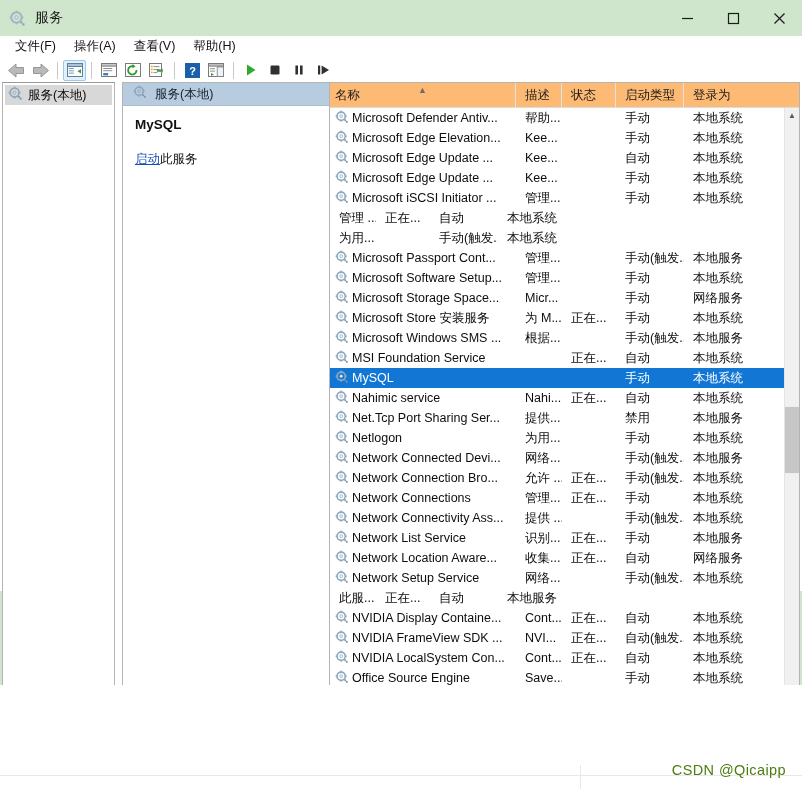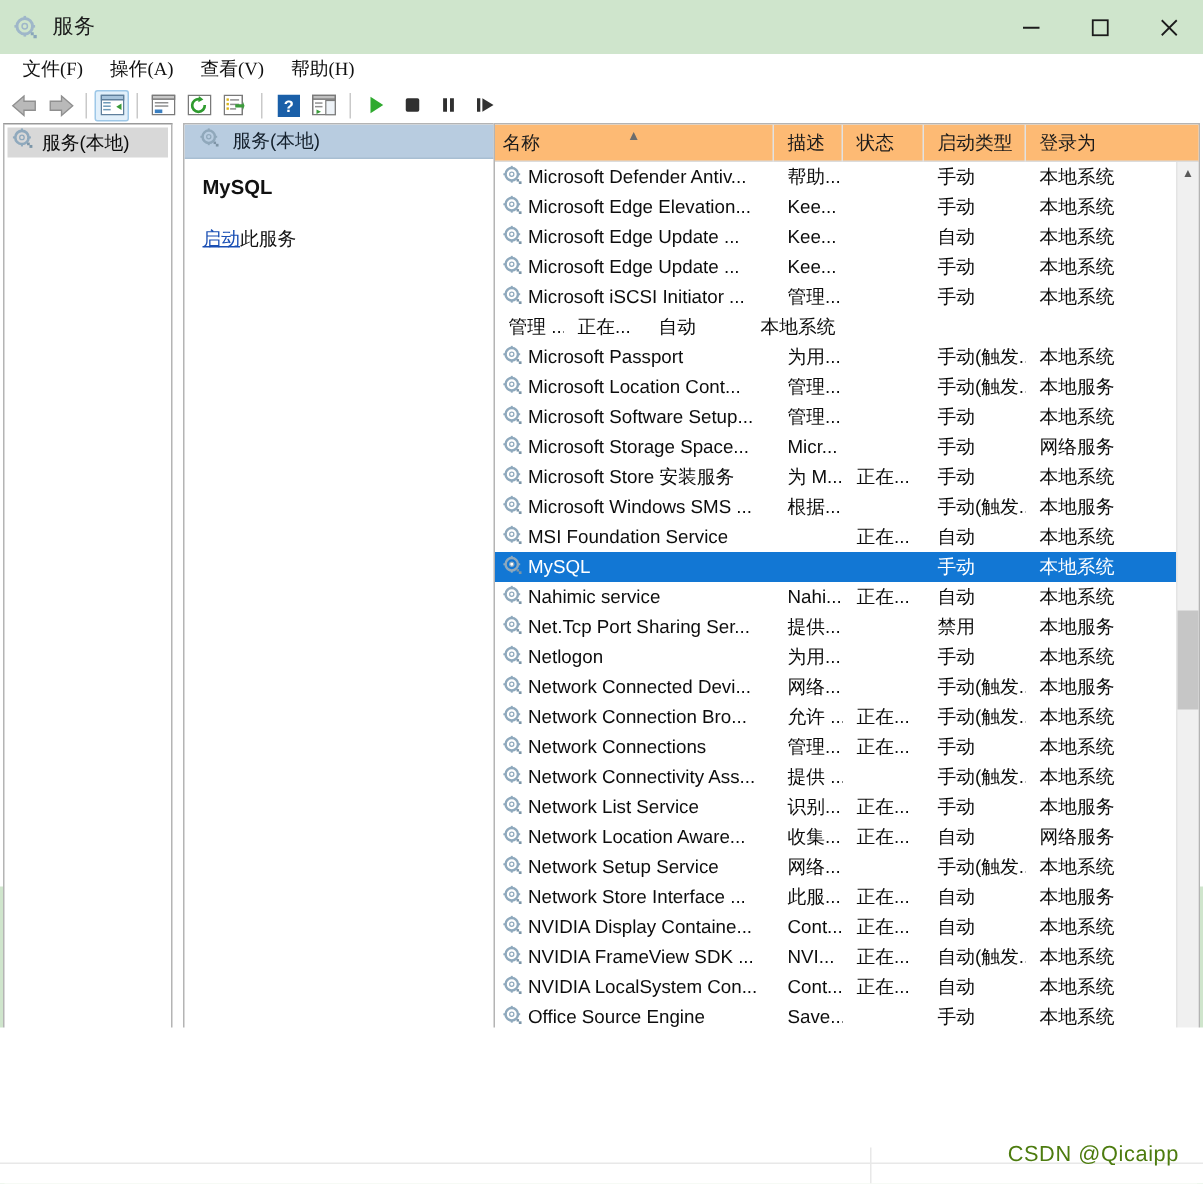--- a/index.html
+++ b/index.html
@@ -62,21 +62,20 @@
     background: #ffffff;
     display: flex;
     align-items: center;
     padding-left: 6px;
   }
   .menuitem {
     font-size: 12.5px;
     color: #111;
     padding: 2px 9px 3px 9px;
     white-space: nowrap;
-    font-family: Liberation Serif, serif;
   }
 
   
   .toolbar {
     position: absolute;
     left: 0; top: 58px;
     width: 802px; height: 24px;
     background: #ffffff;
     display: flex;
     align-items: center;
@@ -715,37 +714,20 @@
               <div class="cell c-start">手动</div>
               <div class="cell c-logon">本地系统</div>
             </div>
             <div class="row">
               <div class="cell c-desc">管理 ...</div>
               <div class="cell c-status">正在...</div>
               <div class="cell c-start">自动</div>
               <div class="cell c-logon">本地系统</div>
             </div>
             <div class="row">
-              <div class="cell c-name">
-                <span><svg width="14" height="14" viewBox="0 0 17 17">
-  <circle cx="7.5" cy="7.5" r="5" fill="none" stroke="#8fa9bd" stroke-width="2"></circle>
-  <circle cx="7.5" cy="7.5" r="1.7" fill="#ffffff" stroke="#8fa9bd" stroke-width="1"></circle>
-  <g fill="#8fa9bd">
-    <rect x="6.7" y="0.7" width="1.6" height="2.2"></rect>
-    <rect x="6.7" y="12.1" width="1.6" height="2.2"></rect>
-    <rect x="0.7" y="6.7" width="2.2" height="1.6"></rect>
-    <rect x="12.1" y="6.7" width="2.2" height="1.6"></rect>
-  </g>
-  <g fill="#7b95a8">
-    <rect x="11.4" y="11.4" width="2" height="2"></rect>
-    <rect x="13.2" y="13.2" width="2.2" height="2.2"></rect>
-  </g>
-                  </svg></span>
-                <span class="cname">Microsoft Passport</span>
-              </div>
               <div class="cell c-desc">为用...</div>
               <div class="cell c-status"></div>
               <div class="cell c-start">手动(触发...</div>
               <div class="cell c-logon">本地系统</div>
             </div>
             <div class="row">
               <div class="cell c-name">
                 <span><svg width="14" height="14" viewBox="0 0 17 17">
   <circle cx="7.5" cy="7.5" r="5" fill="none" stroke="#8fa9bd" stroke-width="2"></circle>
   <circle cx="7.5" cy="7.5" r="1.7" fill="#ffffff" stroke="#8fa9bd" stroke-width="1"></circle>
@@ -753,21 +735,21 @@
     <rect x="6.7" y="0.7" width="1.6" height="2.2"></rect>
     <rect x="6.7" y="12.1" width="1.6" height="2.2"></rect>
     <rect x="0.7" y="6.7" width="2.2" height="1.6"></rect>
     <rect x="12.1" y="6.7" width="2.2" height="1.6"></rect>
   </g>
   <g fill="#7b95a8">
     <rect x="11.4" y="11.4" width="2" height="2"></rect>
     <rect x="13.2" y="13.2" width="2.2" height="2.2"></rect>
   </g>
                   </svg></span>
-                <span class="cname">Microsoft Location Cont...</span>
+                <span class="cname">Microsoft Passport Cont...</span>
               </div>
               <div class="cell c-desc">管理...</div>
               <div class="cell c-status"></div>
               <div class="cell c-start">手动(触发...</div>
               <div class="cell c-logon">本地服务</div>
             </div>
             <div class="row">
               <div class="cell c-name">
                 <span><svg width="14" height="14" viewBox="0 0 17 17">
   <circle cx="7.5" cy="7.5" r="5" fill="none" stroke="#8fa9bd" stroke-width="2"></circle>
@@ -1129,37 +1111,20 @@
   </g>
                   </svg></span>
                 <span class="cname">Network Setup Service</span>
               </div>
               <div class="cell c-desc">网络...</div>
               <div class="cell c-status"></div>
               <div class="cell c-start">手动(触发...</div>
               <div class="cell c-logon">本地系统</div>
             </div>
             <div class="row">
-              <div class="cell c-name">
-                <span><svg width="14" height="14" viewBox="0 0 17 17">
-  <circle cx="7.5" cy="7.5" r="5" fill="none" stroke="#8fa9bd" stroke-width="2"></circle>
-  <circle cx="7.5" cy="7.5" r="1.7" fill="#ffffff" stroke="#8fa9bd" stroke-width="1"></circle>
-  <g fill="#8fa9bd">
-    <rect x="6.7" y="0.7" width="1.6" height="2.2"></rect>
-    <rect x="6.7" y="12.1" width="1.6" height="2.2"></rect>
-    <rect x="0.7" y="6.7" width="2.2" height="1.6"></rect>
-    <rect x="12.1" y="6.7" width="2.2" height="1.6"></rect>
-  </g>
-  <g fill="#7b95a8">
-    <rect x="11.4" y="11.4" width="2" height="2"></rect>
-    <rect x="13.2" y="13.2" width="2.2" height="2.2"></rect>
-  </g>
-                  </svg></span>
-                <span class="cname">Network Store Interface ...</span>
-              </div>
               <div class="cell c-desc">此服...</div>
               <div class="cell c-status">正在...</div>
               <div class="cell c-start">自动</div>
               <div class="cell c-logon">本地服务</div>
             </div>
             <div class="row">
               <div class="cell c-name">
                 <span><svg width="14" height="14" viewBox="0 0 17 17">
   <circle cx="7.5" cy="7.5" r="5" fill="none" stroke="#8fa9bd" stroke-width="2"></circle>
   <circle cx="7.5" cy="7.5" r="1.7" fill="#ffffff" stroke="#8fa9bd" stroke-width="1"></circle>

